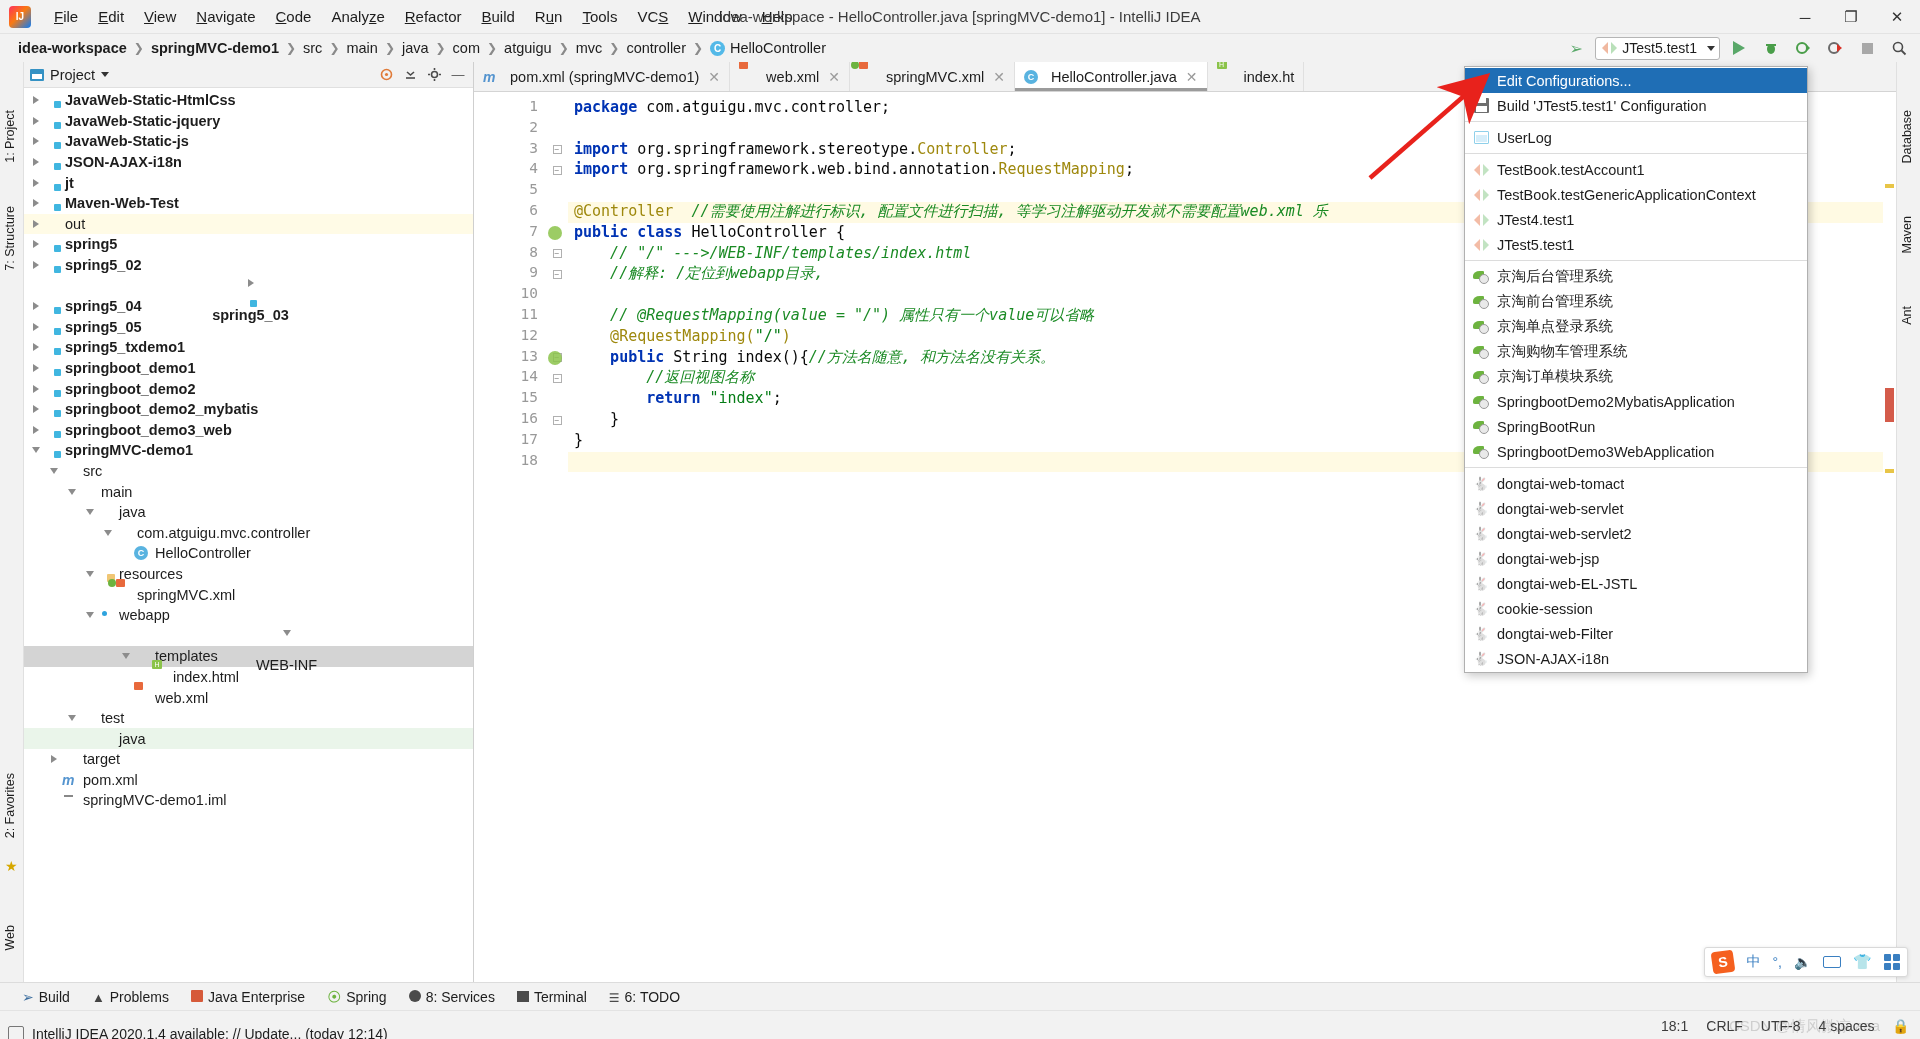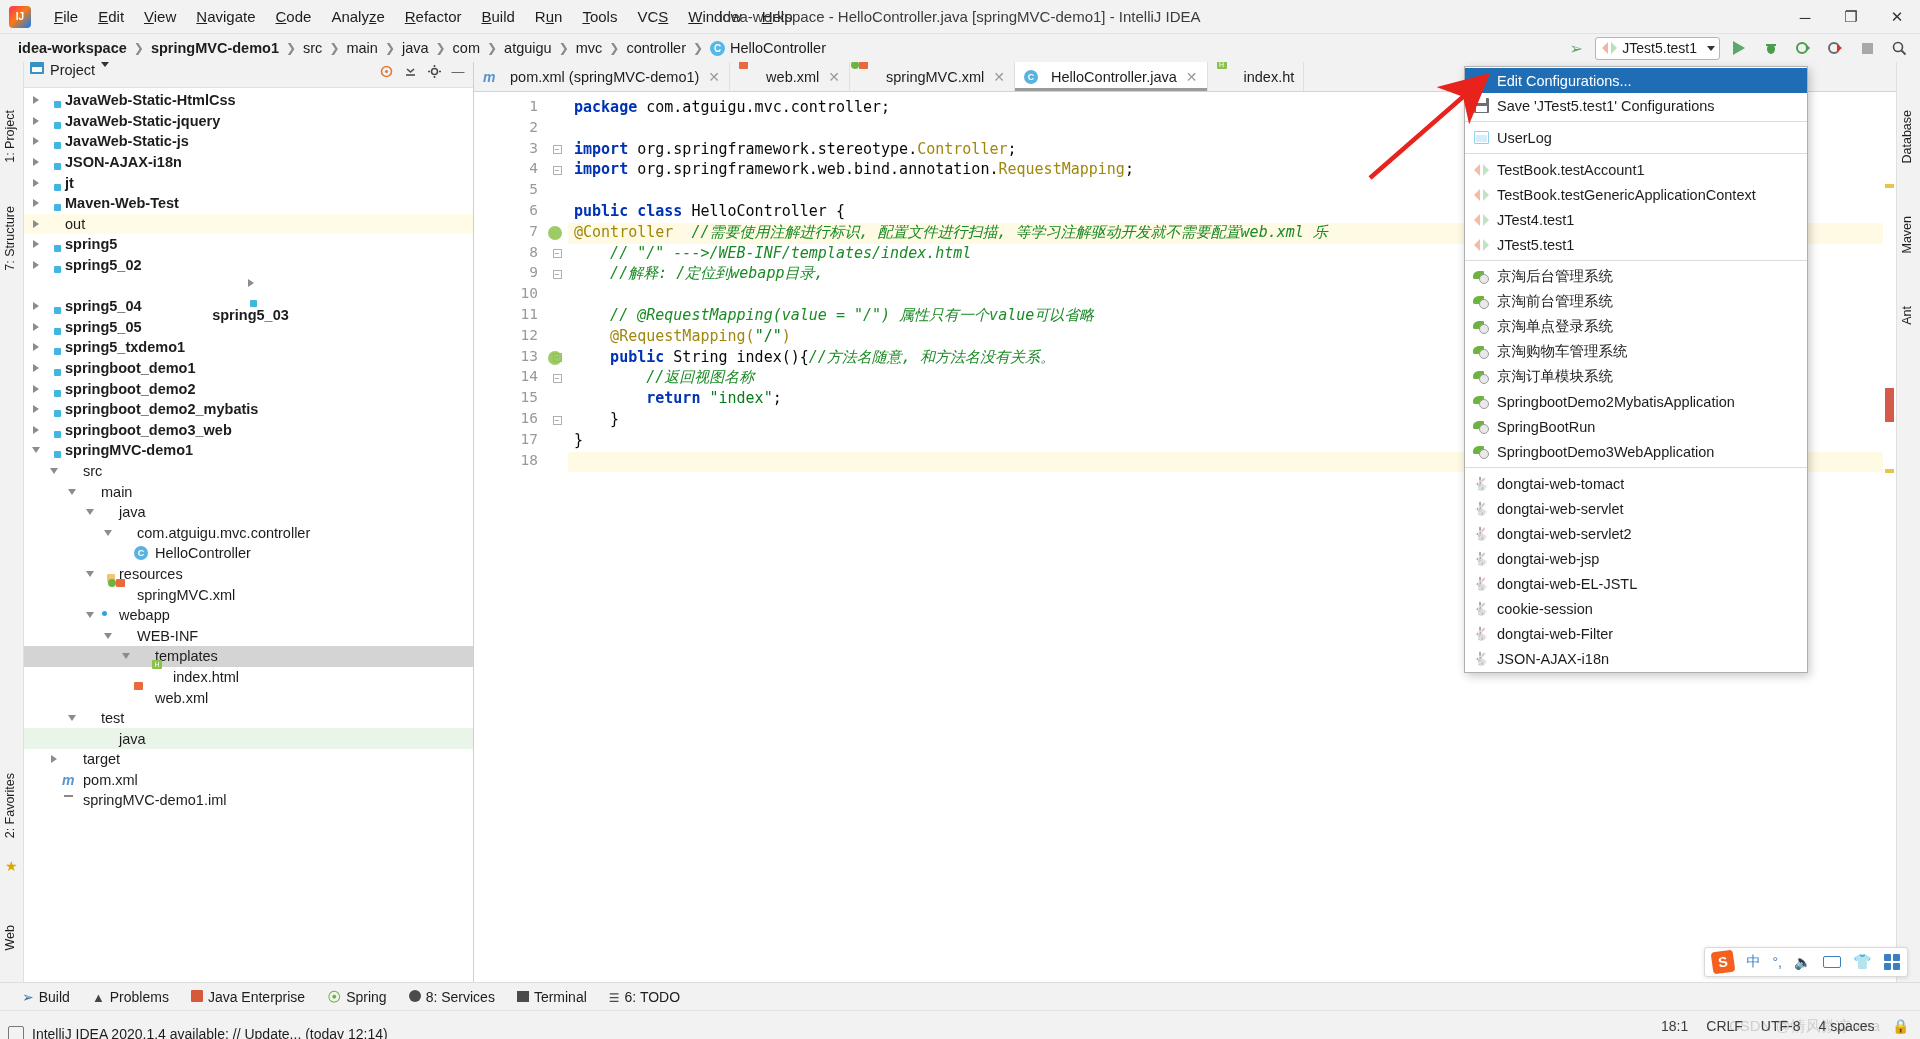--- a/index.html
+++ b/index.html
@@ -85,21 +85,21 @@
     display:flex; align-items:center; gap:4px;
   }
   .rrail {
     width:24px; background:#f2f2f2; border-left:1px solid #e0e0e0; position:relative; flex:none;
   }
 
   
   .project-panel { width:450px; background:#fff; display:flex; flex-direction:column; flex:none;
     border-right:1px solid #cfcfcf; }
   .pp-head {
-    height:26px; display:flex; background:#f2f2f2;
+    height:26px; display:flex; align-items:center; background:#f2f2f2;
     padding:0 6px; gap:6px; border-bottom:1px solid #e0e0e0;
   }
   .pp-head .ptitle { font-size:14.5px; }
   .pp-head .spacer { flex:1; }
   .pp-icon { width:18px;height:18px;display:flex;align-items:center;justify-content:center;color:#555;font-size:13px; }
   .winicon { width:14px;height:12px;border:2px solid #3592c4;border-radius:1px;background:#fff; position:relative;}
   .winicon:after{content:"";position:absolute;left:0;right:0;top:0;height:3px;background:#3592c4;}
 
   .tree { flex:1; overflow:hidden; padding-top:2px; font-size:14.5px; }
   .trow { display:flex; align-items:center; height:20.6px; white-space:nowrap; padding-left:4px; }
@@ -560,21 +560,21 @@
             <span class="ticon"><span class="ic-xml spring"></span></span>
             <span class="tlabel">springMVC.xml</span>
           </div>
           <div class="trow" style="padding-left: 58px;">
             <span class="tw">
               <span class="arrow-d"></span>
             </span>
             <span class="ticon"><span class="ic-webapp"></span></span>
             <span class="tlabel">webapp</span>
           </div>
-          <div class="trow" style="padding-left: 76px;">
+          <div class="trow" style="padding-left: 76px; flex-direction: column;">
             <span class="tw">
               <span class="arrow-d"></span>
             </span>
             <span class="ticon"><span class="ic-folder"></span></span>
             <span class="tlabel">WEB-INF</span>
           </div>
           <div class="trow sel-gray" style="padding-left: 94px;">
             <span class="tw">
               <span class="arrow-d"></span>
             </span>
@@ -706,22 +706,22 @@
             </div>
             <div class="fcell"></div>
             <div class="fcell"></div>
           </div>
         <div class="codecol" id="codecol">
             <div class="cline"><span class="kw">package </span><span class="pln">com.atguigu.mvc.controller;</span></div>
             <div class="cline">&nbsp;</div>
             <div class="cline"><span class="kw">import </span><span class="pln">org.springframework.stereotype.</span><span class="typ">Controller</span><span class="pln">;</span></div>
             <div class="cline"><span class="kw">import </span><span class="pln">org.springframework.web.bind.annotation.</span><span class="typ">RequestMapping</span><span class="pln">;</span></div>
             <div class="cline">&nbsp;</div>
+            <div class="cline hl"><span class="ann">@Controller</span><span class="pln">  </span><span class="cmt">//需要使用注解进行标识, 配置文件进行扫描, 等学习注解驱动开发就不需要配置web.xml 乐</span></div>
             <div class="cline"><span class="kw">public </span><span class="kw">class </span><span class="pln">HelloController {</span></div>
-            <div class="cline hl"><span class="ann">@Controller</span><span class="pln">  </span><span class="cmt">//需要使用注解进行标识, 配置文件进行扫描, 等学习注解驱动开发就不需要配置web.xml 乐</span></div>
             <div class="cline"><span class="cmt">    // "/" ---&gt;/WEB-INF/templates/index.html</span></div>
             <div class="cline"><span class="cmt">    //解释: /定位到webapp目录,</span></div>
             <div class="cline">&nbsp;</div>
             <div class="cline"><span class="cmt">    // @RequestMapping(value = "/") 属性只有一个value可以省略</span></div>
             <div class="cline"><span class="ann">    @RequestMapping(</span><span class="str">"/"</span><span class="ann">)</span></div>
             <div class="cline"><span class="kw">    public </span><span class="pln">String </span><span class="pln">index</span><span class="pln">(){</span><span class="cmt">//方法名随意, 和方法名没有关系。</span></div>
             <div class="cline"><span class="cmt">        //返回视图名称</span></div>
             <div class="cline"><span class="kw">        return </span><span class="str">"index"</span><span class="pln">;</span></div>
             <div class="cline"><span class="pln">    }</span></div>
             <div class="cline"><span class="pln">}</span></div>
@@ -752,21 +752,21 @@
       <div class="ditem hl">
         <span style="width: 16px; display: flex; align-items: center; justify-content: center; flex: 0 0 auto;">
           <span style="width:15px;display:inline-block"></span>
         </span>
         <span class="dl">Edit Configurations...</span>
       </div>
       <div class="ditem">
         <span style="width: 16px; display: flex; align-items: center; justify-content: center; flex: 0 0 auto;">
           <span class="ic-save"></span>
         </span>
-        <span class="dl">Save 'JTest5.test1' Configurations</span>
+        <span class="dl">Build 'JTest5.test1' Configuration</span>
       </div>
       <div class="dsep"></div>
       <div class="ditem">
         <span style="width: 16px; display: flex; align-items: center; justify-content: center; flex: 0 0 auto;">
           <span class="ic-userlog"></span>
         </span>
         <span class="dl">UserLog</span>
       </div>
       <div class="dsep"></div>
       <div class="ditem">

